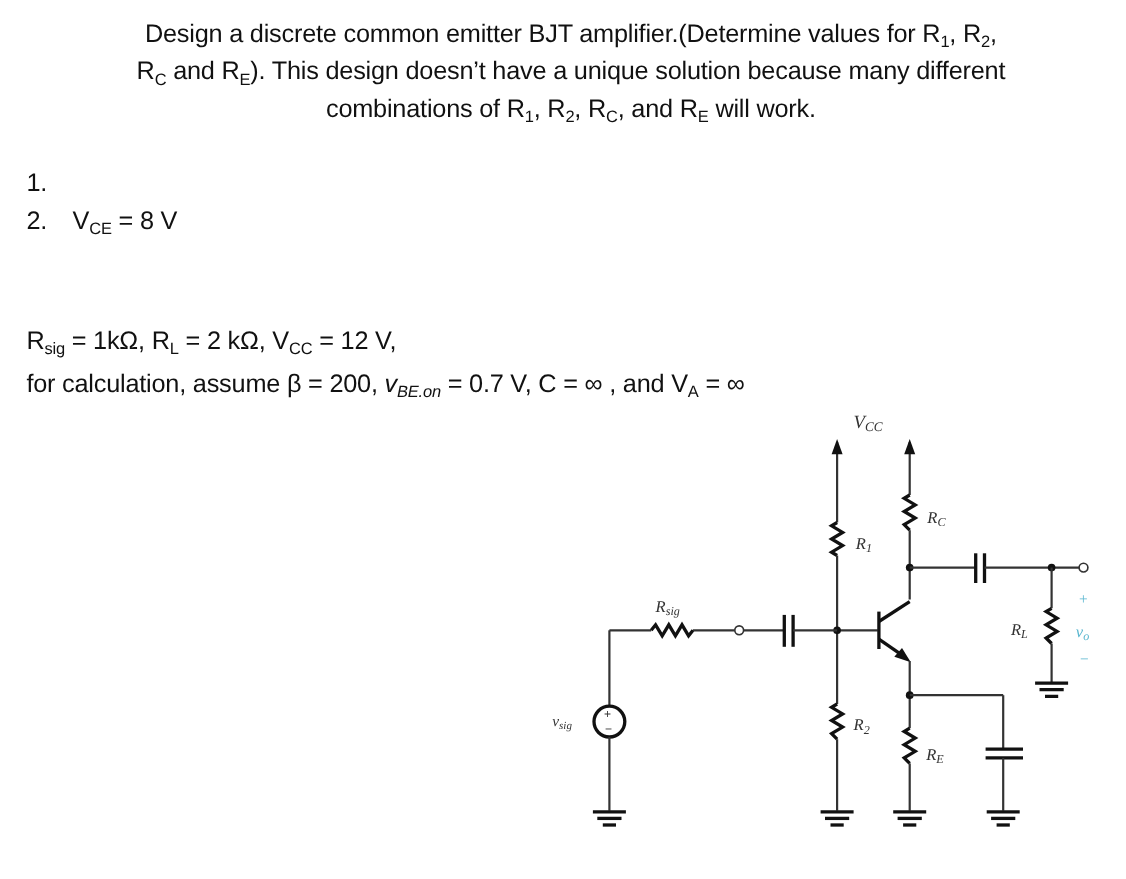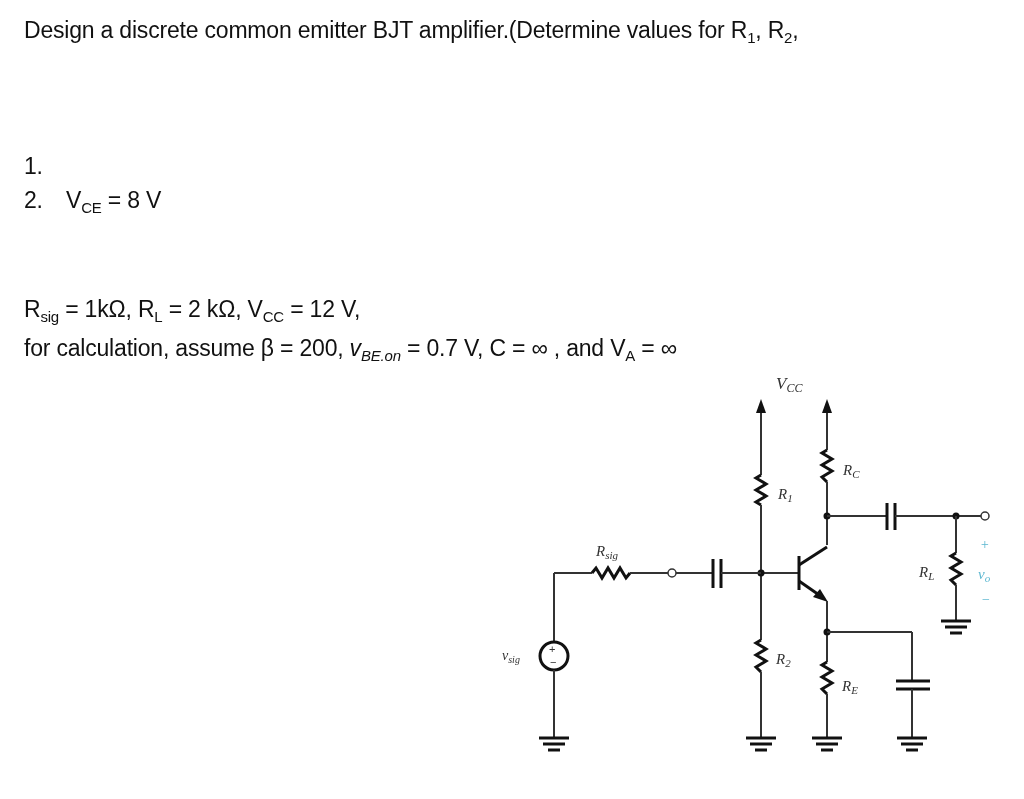--- a/index.html
+++ b/index.html
@@ -1,37 +1,39 @@
 <!DOCTYPE html>
 <html><head>
 <meta charset="utf-8">
 <style>
   html, body { margin: 0; padding: 0; background: #ffffff; }
   body { width: 1024px; height: 799px; position: relative; overflow: hidden;
          font-family: "Liberation Sans", sans-serif; color: #111111; }
   .para { position: absolute; left: 24px; font-size: 23px; line-height: 34px; letter-spacing: -0.2px; }
   .para sub { font-size: 15px; vertical-align: -5px; line-height: 0; }
   .para .it { font-style: italic; }
-  #intro { top: 13px; width: 990px; }
+  #intro { top: 13px; width: 990px; text-align: center; }
   #reqs { top: 149px; }
   #reqs .row { display: flex; }
   #reqs .num { width: 42px; }
   #given { top: 253px; margin-top: 39px; }
   #assume { top: 331px; }
   #circuit { position: absolute; left: 0; top: 0; width: 1024px; height: 799px; }
   .w { stroke: #333; stroke-width: 2; fill: none; }
   .r { stroke: #111; stroke-width: 3; fill: none; stroke-linejoin: miter; }
   .lbl { font-family: "Liberation Serif", serif; font-style: italic; fill: #333; }
   .cyan { fill: #5bb7d0; }
 </style>
 </head>
 <body>
 
 <div id="intro" class="para">
   <div><span>Design a discrete common emitter BJT amplifier.(Determine values for R</span><sub>1</sub><span>, R</span><sub>2</sub><span>,</span></div>
+  <div><span>R</span><sub>C</sub><span> and R</span><sub>E</sub><span>). This design doesn’t have a unique solution because many different</span></div>
+  <div><span>combinations of R</span><sub>1</sub><span>, R</span><sub>2</sub><span>, R</span><sub>C</sub><span>, and R</span><sub>E</sub><span> will work.</span></div>
 </div>
 
 <div id="reqs" class="para">
   <div class="row">
     <span class="num">1.</span>
   </div>
   <div class="row">
     <span class="num">2.</span>
     <span><span>V</span><sub>CE</sub><span> = 8 V</span></span>
   </div>

